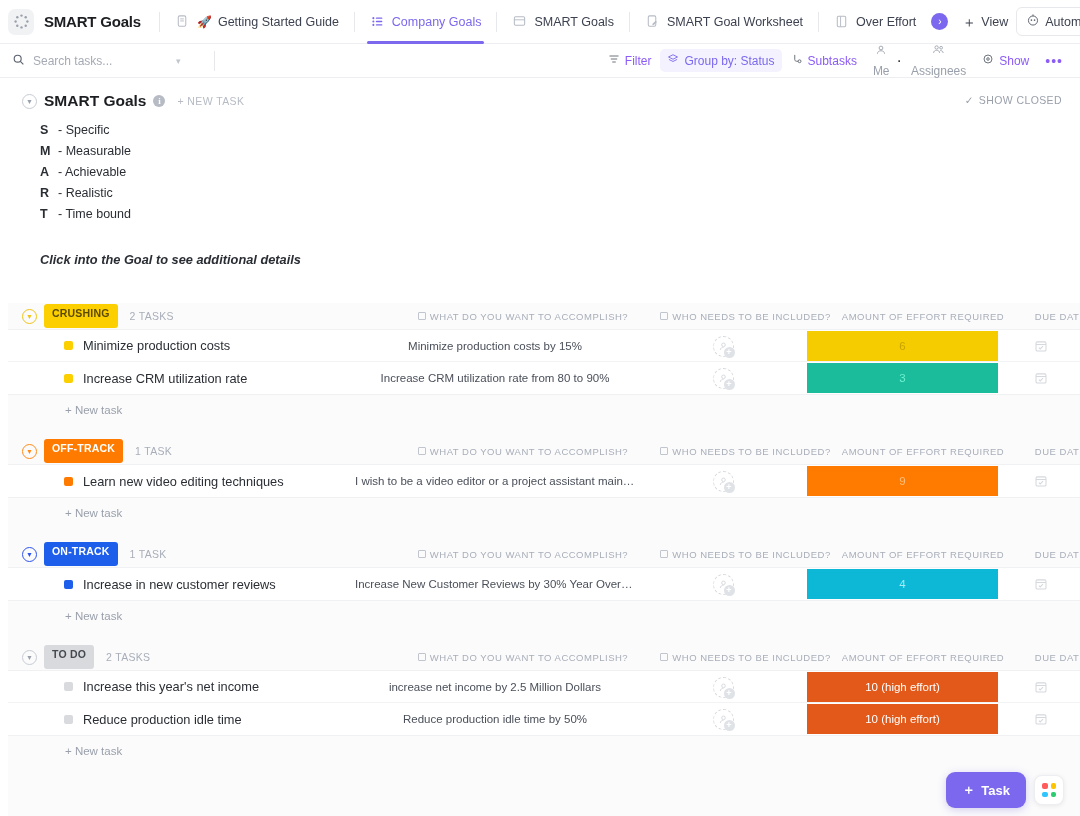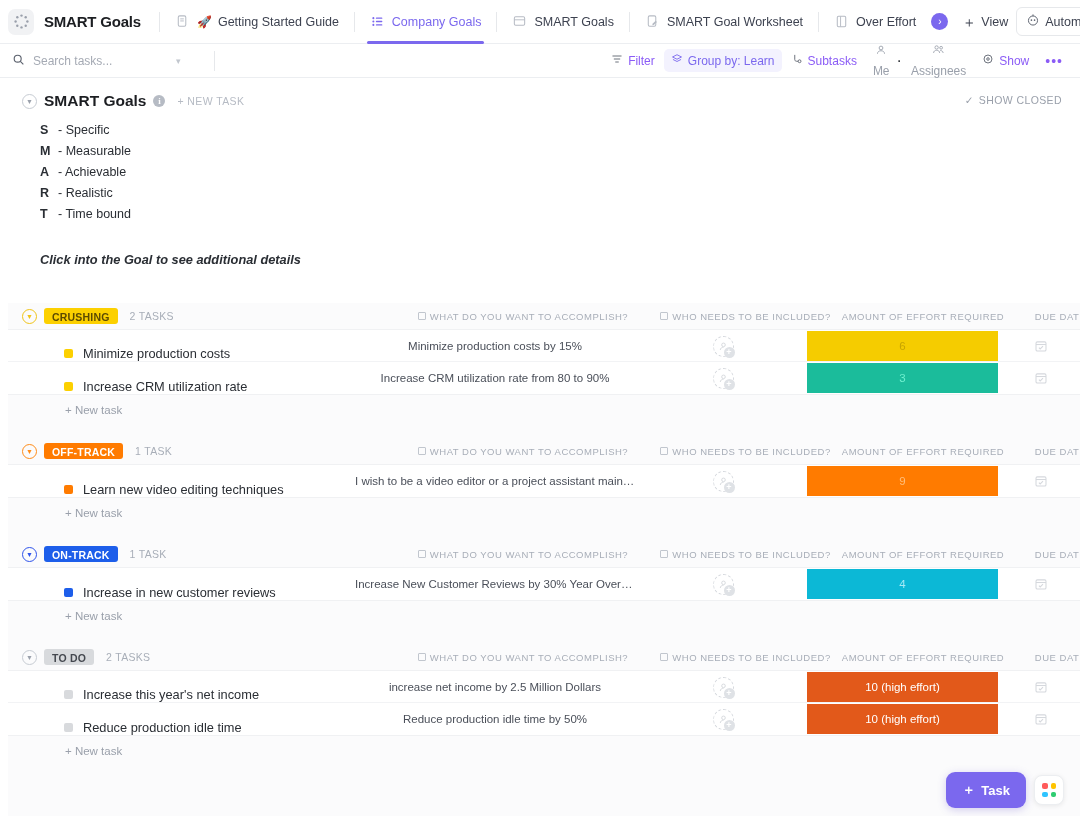--- a/index.html
+++ b/index.html
@@ -161,21 +161,21 @@
   
   .group { position: relative; }
   .ghead {
     display: flex; align-items: center;
     height: 26px;
     padding-left: 22px;
     position: relative;
   }
   .status-chip {
     font-size: 10.5px; font-weight: bold; color: #fff;
-    padding: 3px 8px 1px 8px; border-radius: 3px;
+    padding: 3px 8px 9px 8px; border-radius: 3px;
     letter-spacing: 0.2px; margin-left: 7px; white-space: nowrap;
     cursor: pointer;
   }
   .status-chip.crushing { background: #fcd000; color: #5c4a00; }
   .status-chip.offtrack { background: #ff7b00; }
   .status-chip.ontrack  { background: #1d5eea; }
   .status-chip.todo     { background: #d8dadd; color: #44484f; }
   .task-count {
     font-size: 10.5px; color: #a8aeb8; letter-spacing: 0.3px; margin-left: 12px;
   }
@@ -197,21 +197,21 @@
   .c-effort     { left: 800px; width: 190px; }
   .c-due        { left: 985px; width: 95px; }
 
   .rows {
     background: #fff;
     border-top: 1px solid #f0f1f3;
     border-bottom: 1px solid #f0f1f3;
     margin-left: 8px;
   }
   .row {
-    height: 32px; display: flex; align-items: flex-end; position: relative;
+    height: 32px; display: flex; align-items: center; position: relative;
     border-bottom: 1px solid #f2f3f5;
   }
   .row:last-child { border-bottom: none; }
   .row-name {
     display: flex; align-items: center; gap: 10px; padding-left: 56px; width: 355px;
   }
   .sq { width: 9px; height: 9px; border-radius: 2px; flex: none; }
   .sq.crushing { background: #fcd000; }
   .sq.offtrack { background: #ff7b00; }
   .sq.ontrack  { background: #1d5eea; }
@@ -412,21 +412,21 @@
 
   <div class="tool accent">
     <span>
       <svg width="12" height="12" viewBox="0 0 16 16">
           <g fill="none" stroke="#7b68ee" stroke-width="1.2">
             <path d="M8 2.3L14 5.3 8 8.3 2 5.3z"></path>
             <path d="M2.6 8.6L8 11.3 13.4 8.6"></path>
           </g>
         </svg>
     </span>
-    <span>Group by: Learn</span>
+    <span>Group by: Status</span>
   </div>
 
   <div class="tool">
     <span>
       <svg width="12" height="12" viewBox="0 0 16 16">
           <g fill="none" stroke="#5c626e" stroke-width="1.2">
             <path d="M5 2.5v6.2c0 1.3 1 2.3 2.3 2.3h2"></path>
             <circle cx="11.4" cy="11" r="1.9"></circle>
           </g>
         </svg>

